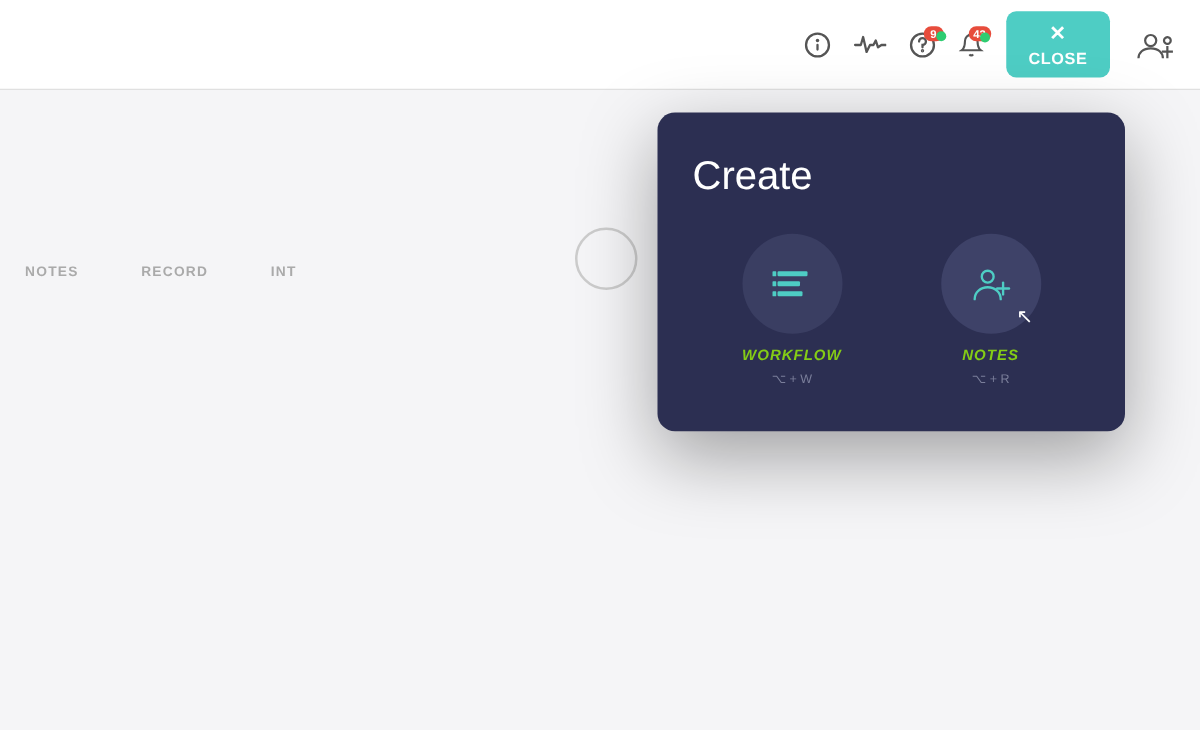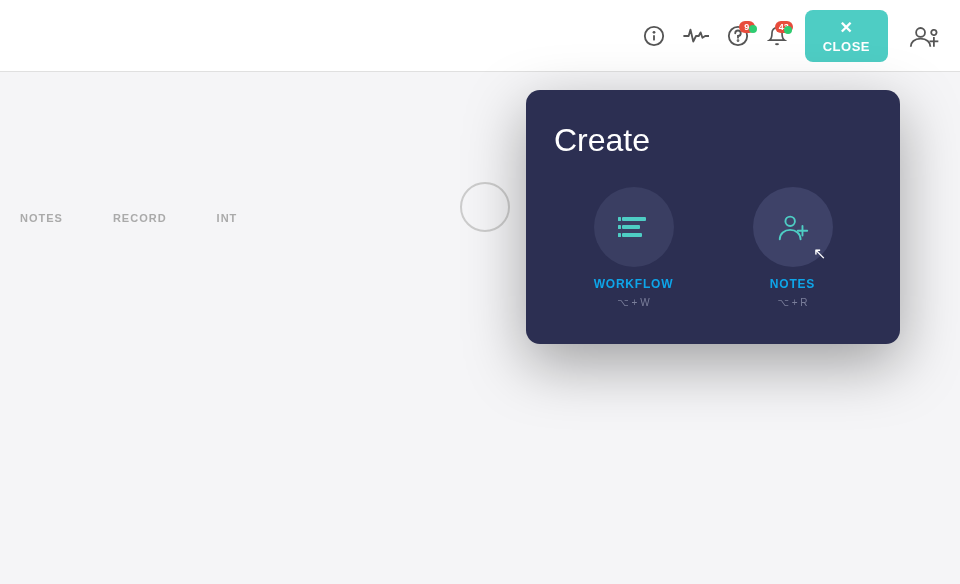--- a/index.html
+++ b/index.html
@@ -135,23 +135,24 @@
       transition: background 0.15s;
     }
 
     .create-item-circle.hovered {
       background: #3e4268;
     }
 
     .create-item-label {
       font-size: 12px;
       font-weight: 700;
-      color: #0ea5e9;
+      color: #84cc16;
       letter-spacing: 0.8px;
       text-align: center;
+      font-style: italic;
     }
 
     .create-item-shortcut {
       font-size: 10px;
       color: #7a7e9a;
       text-align: center;
       margin-top: -4px;
     }
 
     

